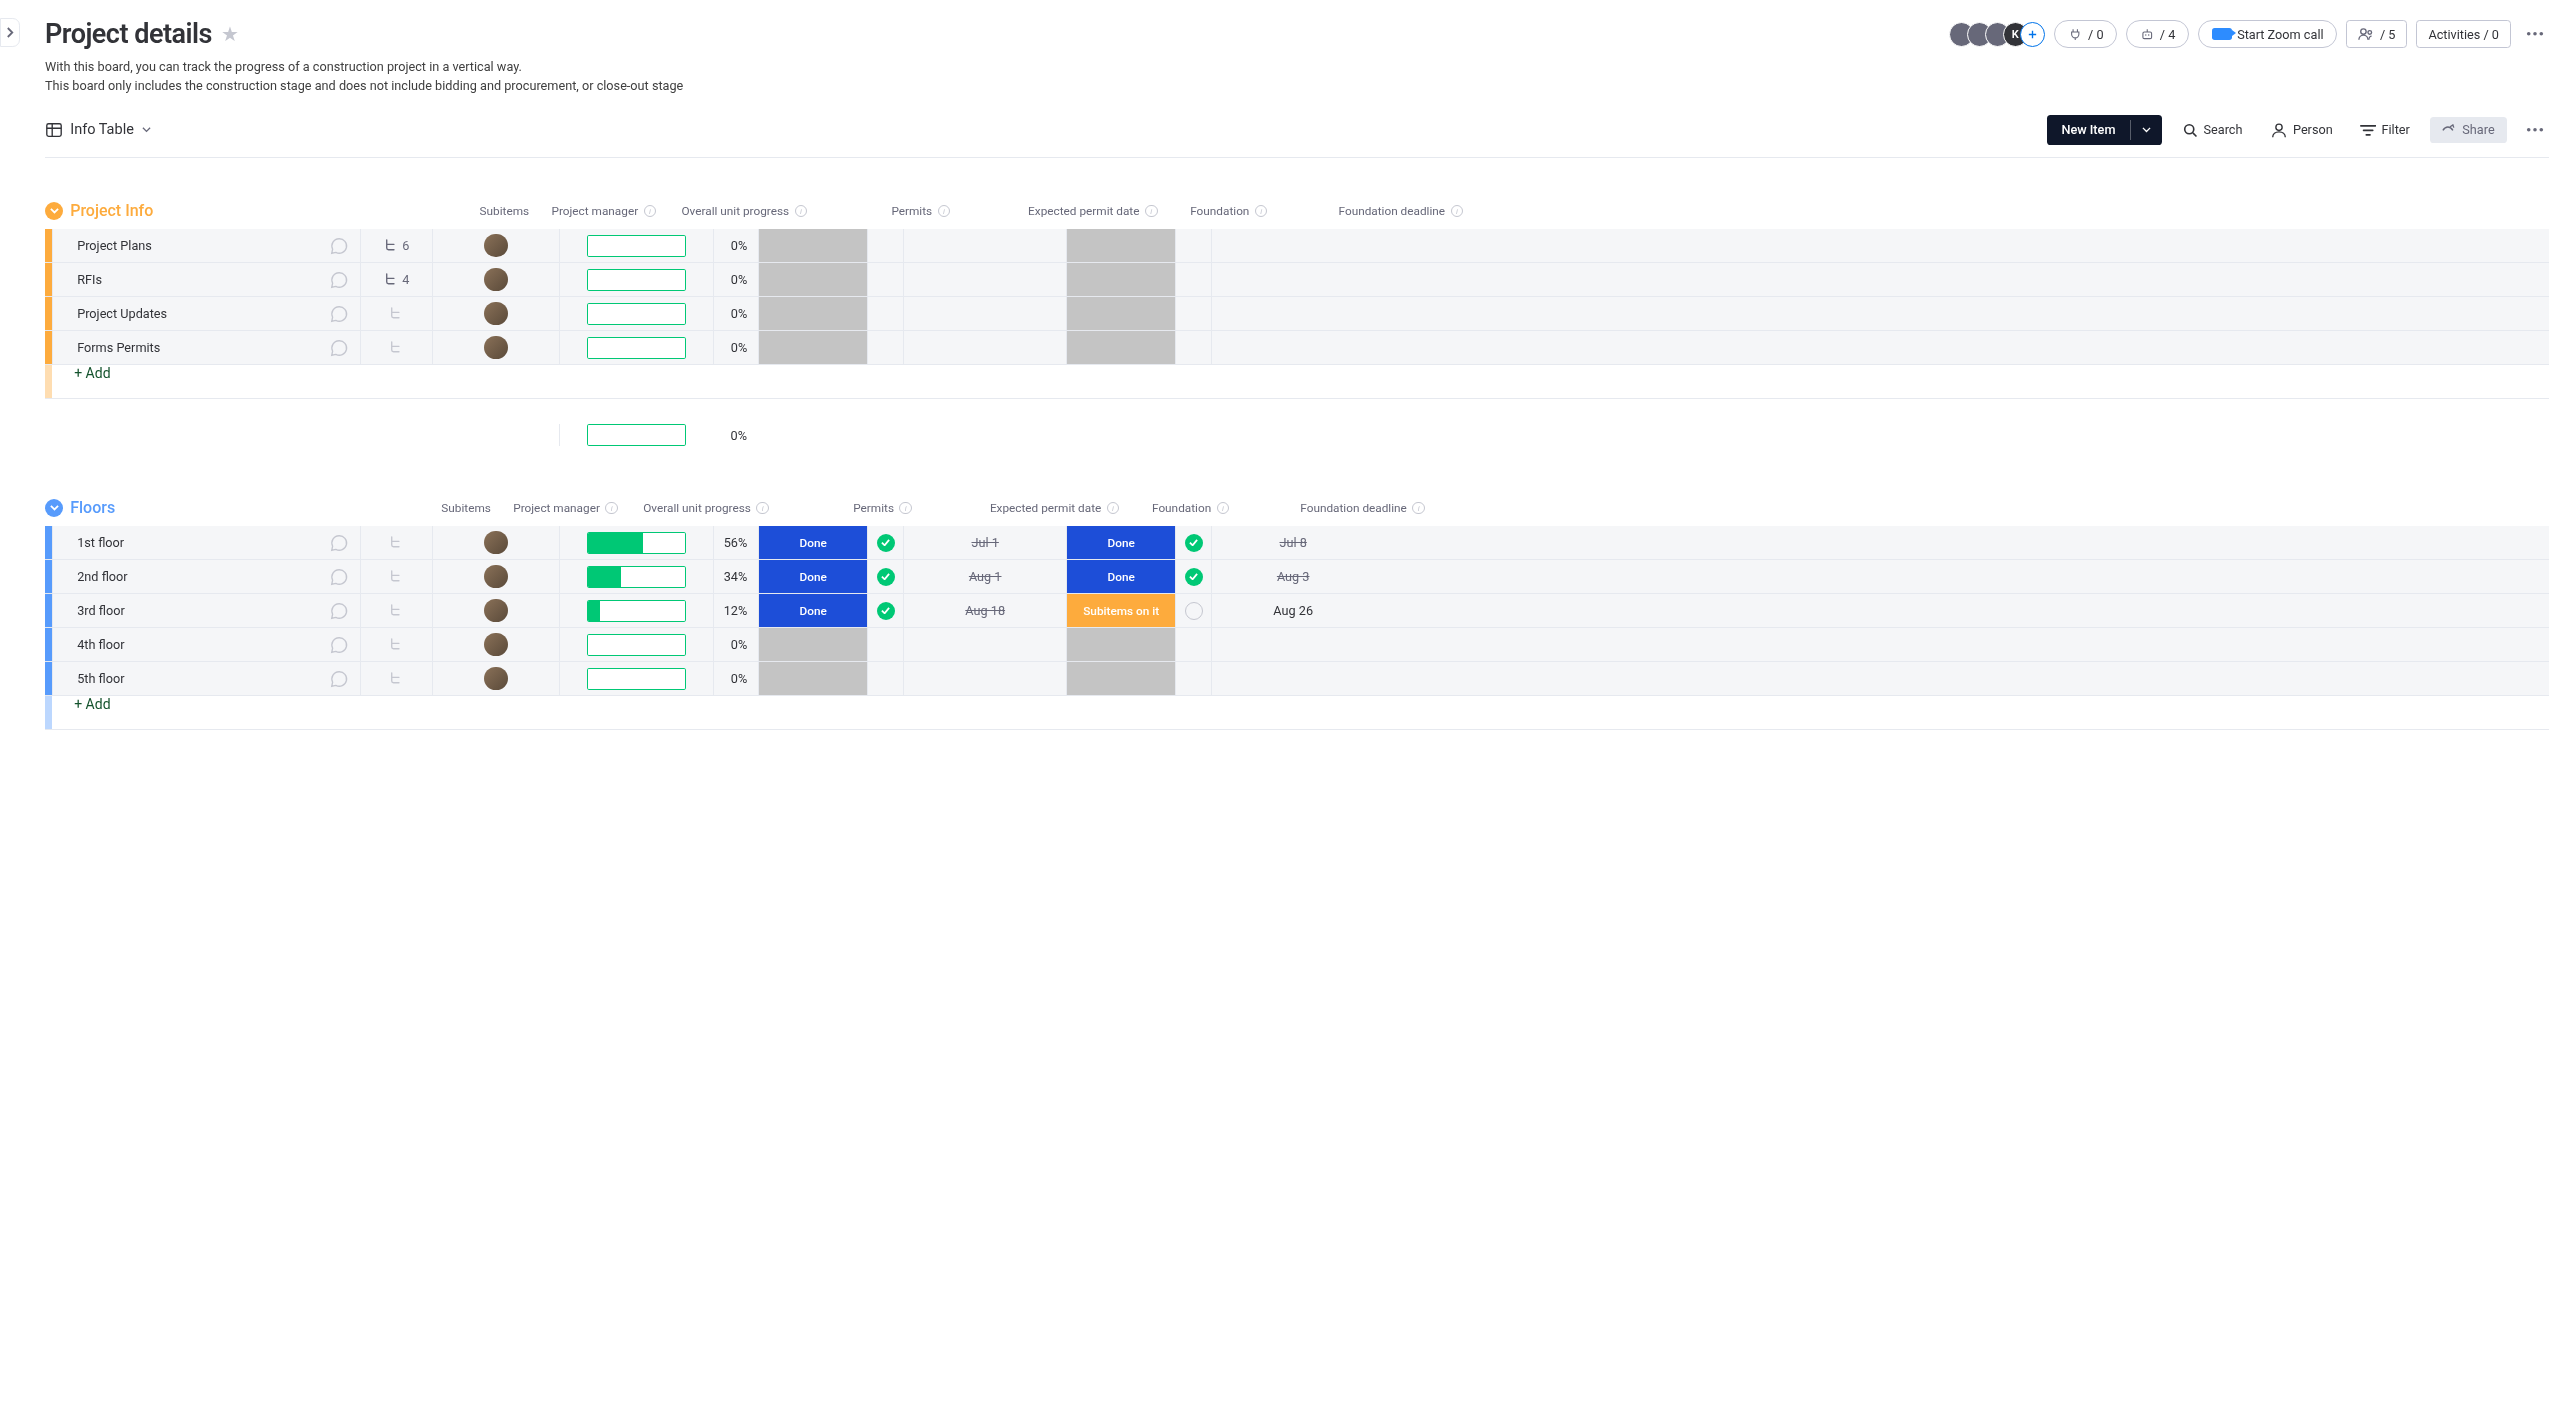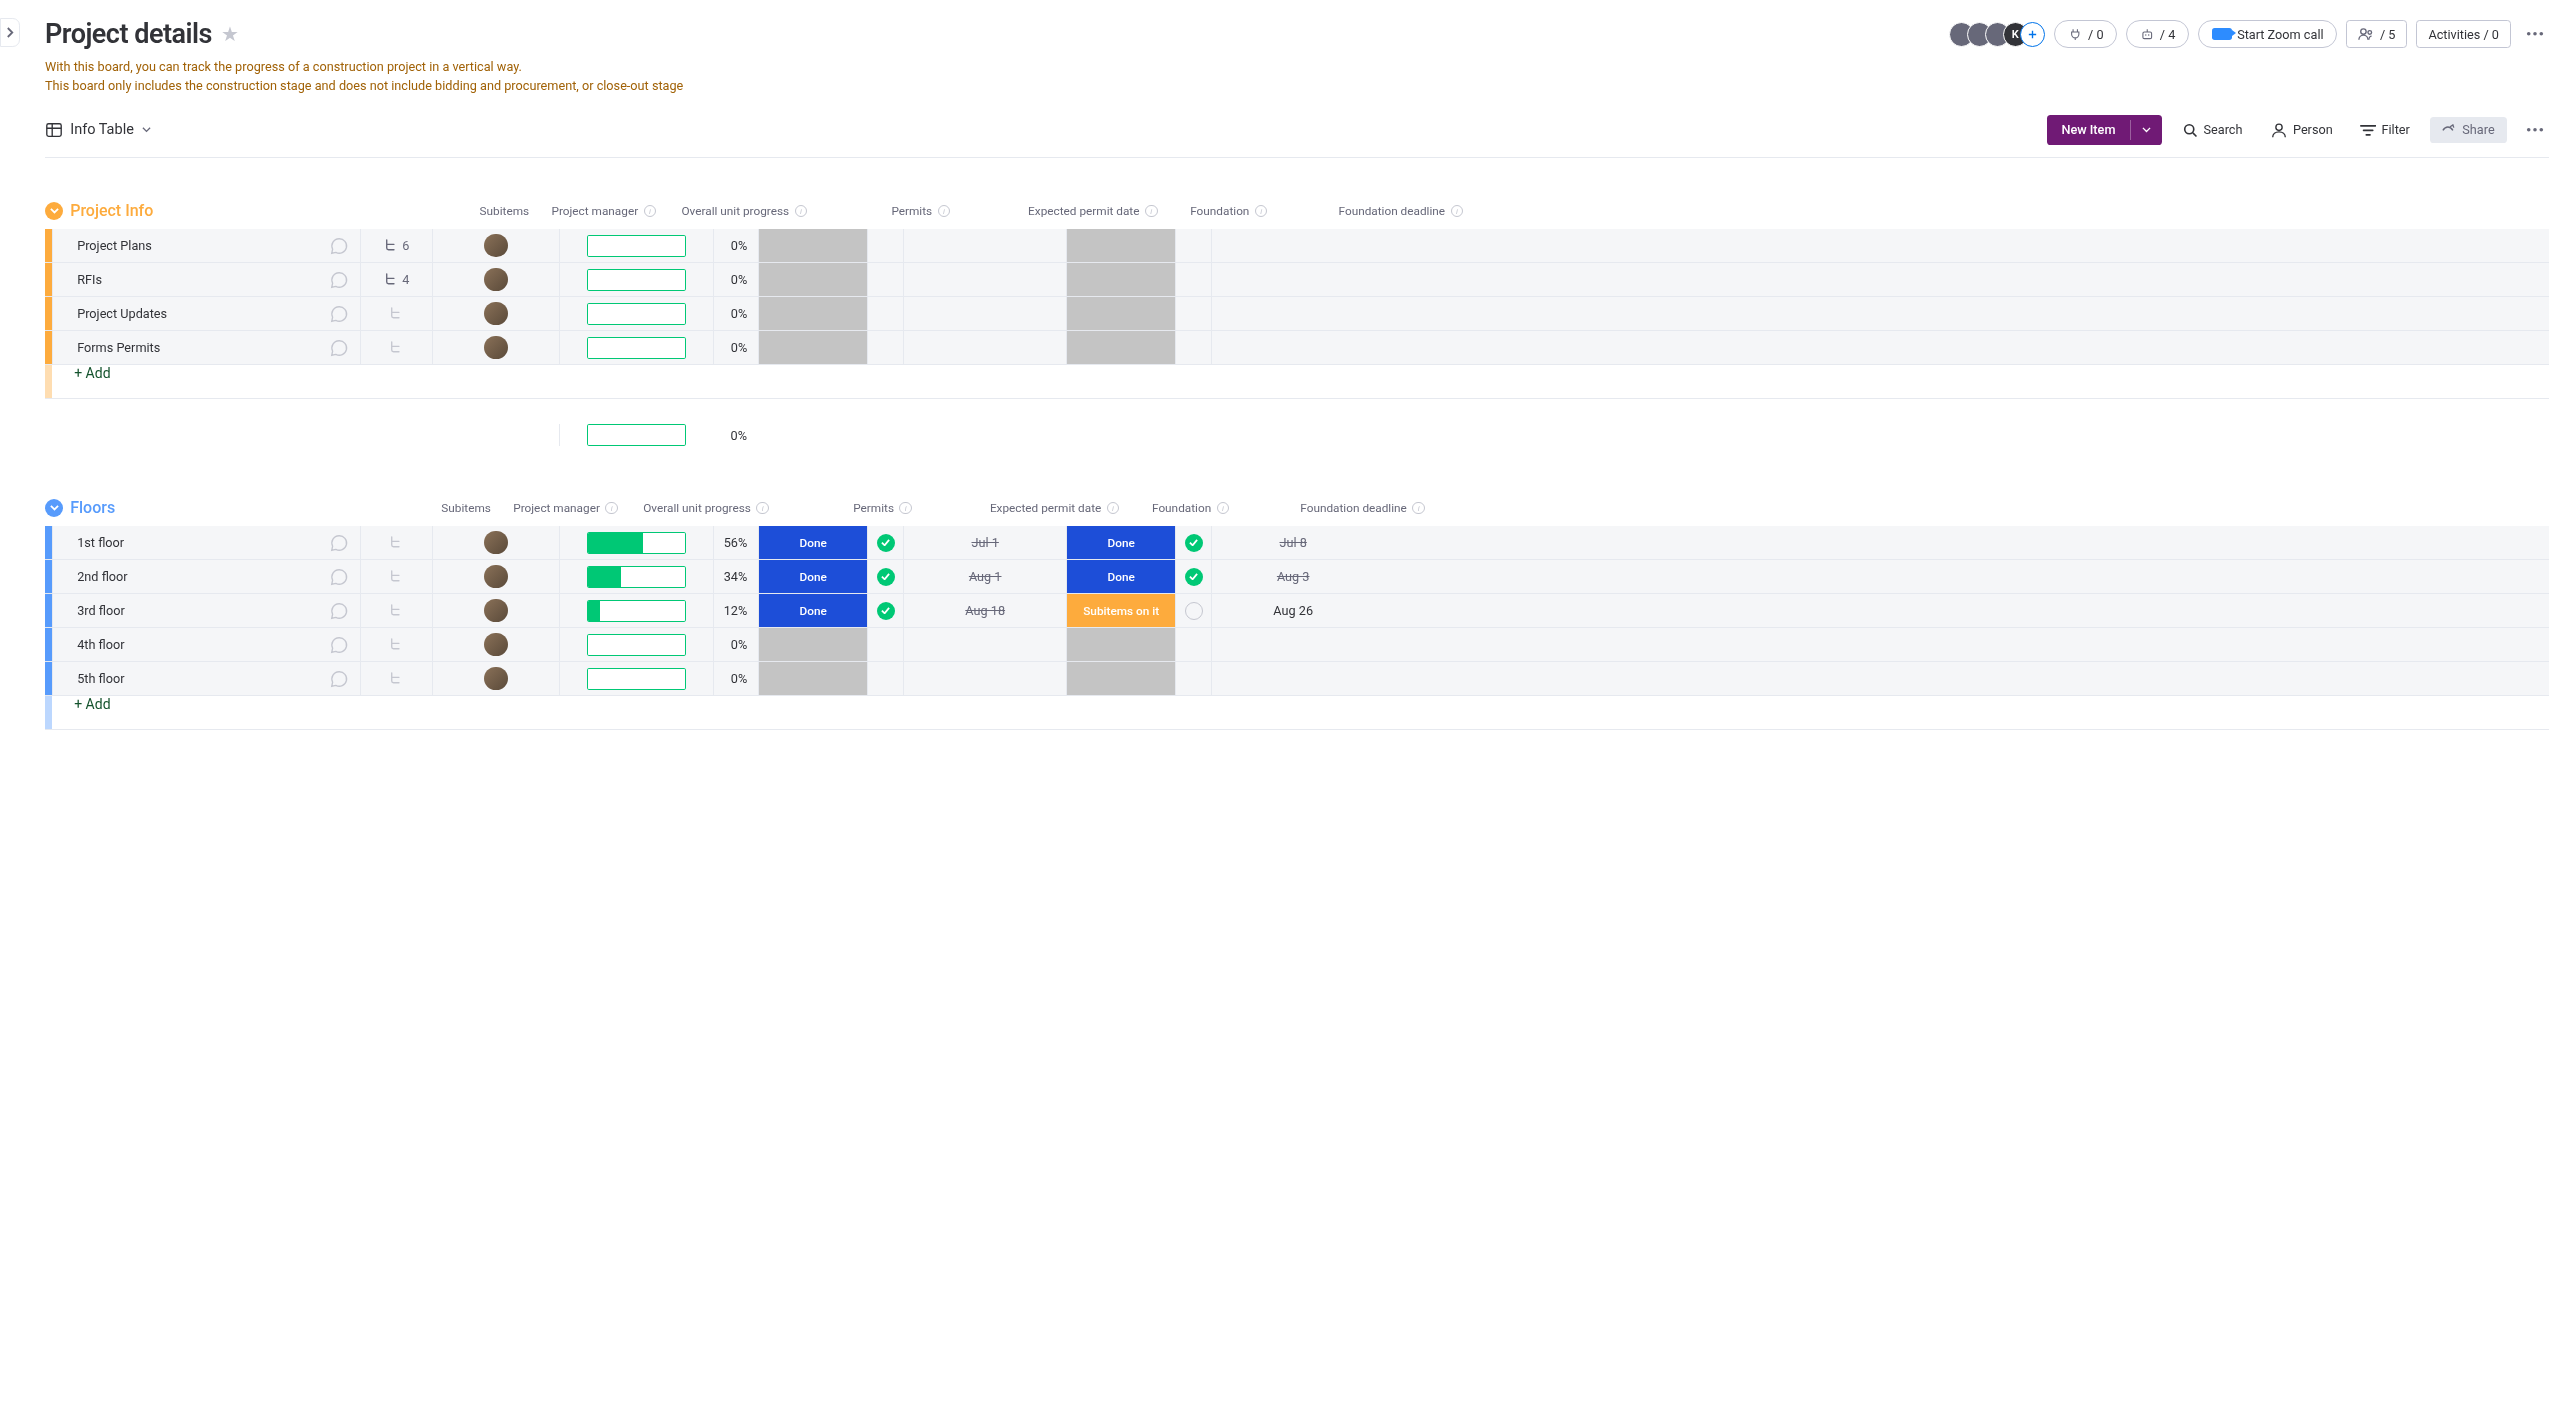--- a/index.html
+++ b/index.html
@@ -14,25 +14,25 @@
 .avatar { width: 25px; height: 25px; border-radius: 50%; border: 1.8px solid #fff; background: #676879; margin-left: -7.2px; display: flex; align-items: center; justify-content: center; color: #fff; font-size: 11px; font-weight: 600; }
 .avatar:first-child { margin-left: 0; }
 .avatar.k { background: #323338; }
 .avatar.plus { background: #fff; border: 0.9px solid #0073ea; color: #0073ea; }
 .pill { display: flex; align-items: center; gap: 5.4px; padding: 5.4px 12.7px; border: 0.9px solid #c3c6d4; border-radius: 18px; cursor: pointer; background: #fff; font-size: 12.7px; }
 .pill svg { width: 14.5px; height: 14.5px; }
 .btn-chip { display: flex; align-items: center; gap: 5.4px; padding: 5.4px 11px; border: 0.9px solid #c3c6d4; border-radius: 3.6px; cursor: pointer; background: #fff; }
 .zoom-icon { width: 20px; height: 12.7px; background: #2d8cff; border-radius: 2.7px; position: relative; }
 .zoom-icon::after { content: ""; position: absolute; right: -4.5px; top: 2.7px; border-left: 4.5px solid #2d8cff; border-top: 3.6px solid transparent; border-bottom: 3.6px solid transparent; }
 .more-btn { width: 29px; height: 29px; display: flex; align-items: center; justify-content: center; cursor: pointer; border-radius: 3.6px; }
-.desc { margin-top: 7.2px; color: #a16207; font-size: 12.7px; line-height: 1.5; }
+.desc { margin-top: 7.2px; color: #404040; font-size: 12.7px; line-height: 1.5; }
 .toolbar { display: flex; align-items: center; gap: 14.5px; margin-top: 20px; padding-bottom: 12.7px; border-bottom: 0.9px solid #e6e9ef; }
 .view-selector { display: flex; align-items: center; gap: 7.2px; font-size: 14.5px; cursor: pointer; }
 .toolbar-right { margin-left: auto; display: flex; align-items: center; gap: 12.7px; }
-.new-item { background: #701a75; color: #fff; border-radius: 3.6px; display: flex; align-items: center; overflow: hidden; }
+.new-item { background: #0f172a; color: #fff; border-radius: 3.6px; display: flex; align-items: center; overflow: hidden; }
 .new-item .main-btn { padding: 7.2px 14.5px; cursor: pointer; font-weight: 500; }
 .new-item .caret { padding: 7.2px 11px; border-left: 0.9px solid rgba(255,255,255,0.3); cursor: pointer; }
 .tb-btn { display: flex; align-items: center; gap: 5.4px; cursor: pointer; font-size: 12.7px; padding: 5.4px 7.2px; border-radius: 3.6px; }
 .share-btn { background: #e6e9ef; color: #676879; border-radius: 3.6px; padding: 5.4px 12.7px; }
 .group { margin-top: 36px; }
 .group-header { display: flex; align-items: center; }
 .group-toggle { width: 18px; height: 18px; border-radius: 50%; display: flex; align-items: center; justify-content: center; margin-right: 7.2px; cursor: pointer; }
 .group-toggle.orange { background: #fdab3d; color: #fff; }
 .group-toggle.blue { background: #579bfc; color: #fff; }
 .group-title { font-size: 16px; font-weight: 500; }

